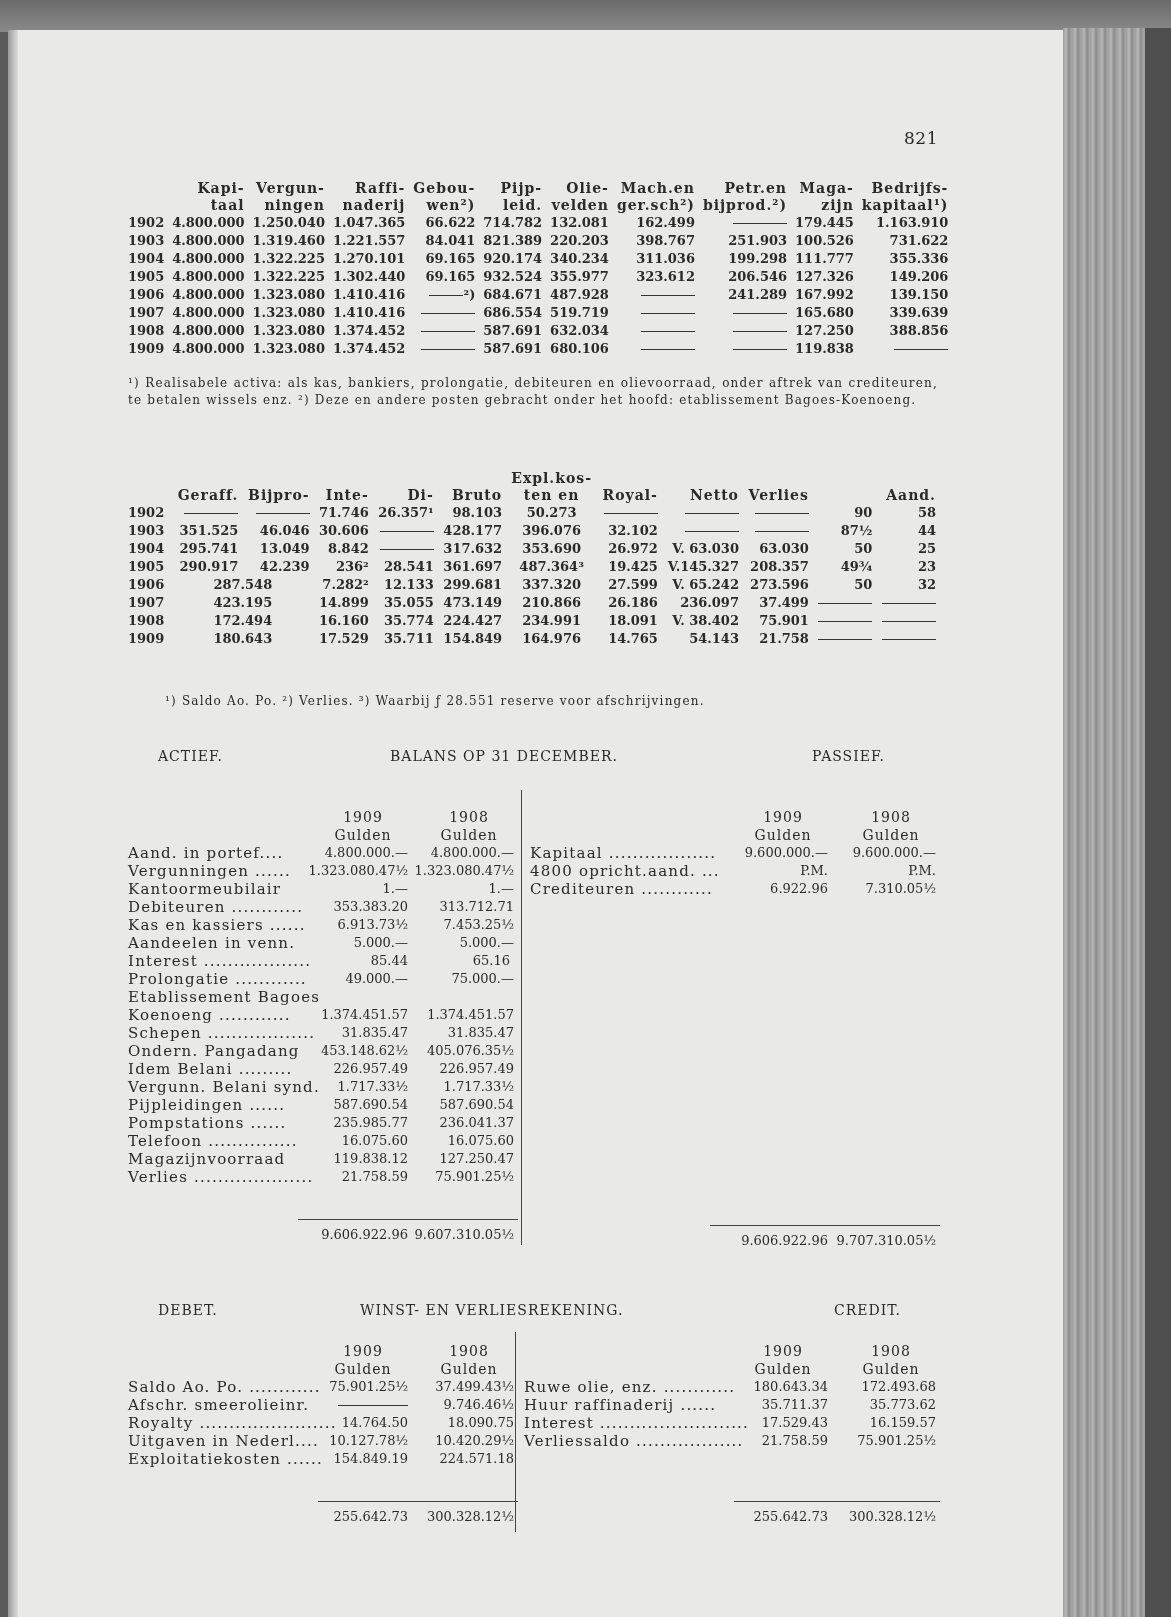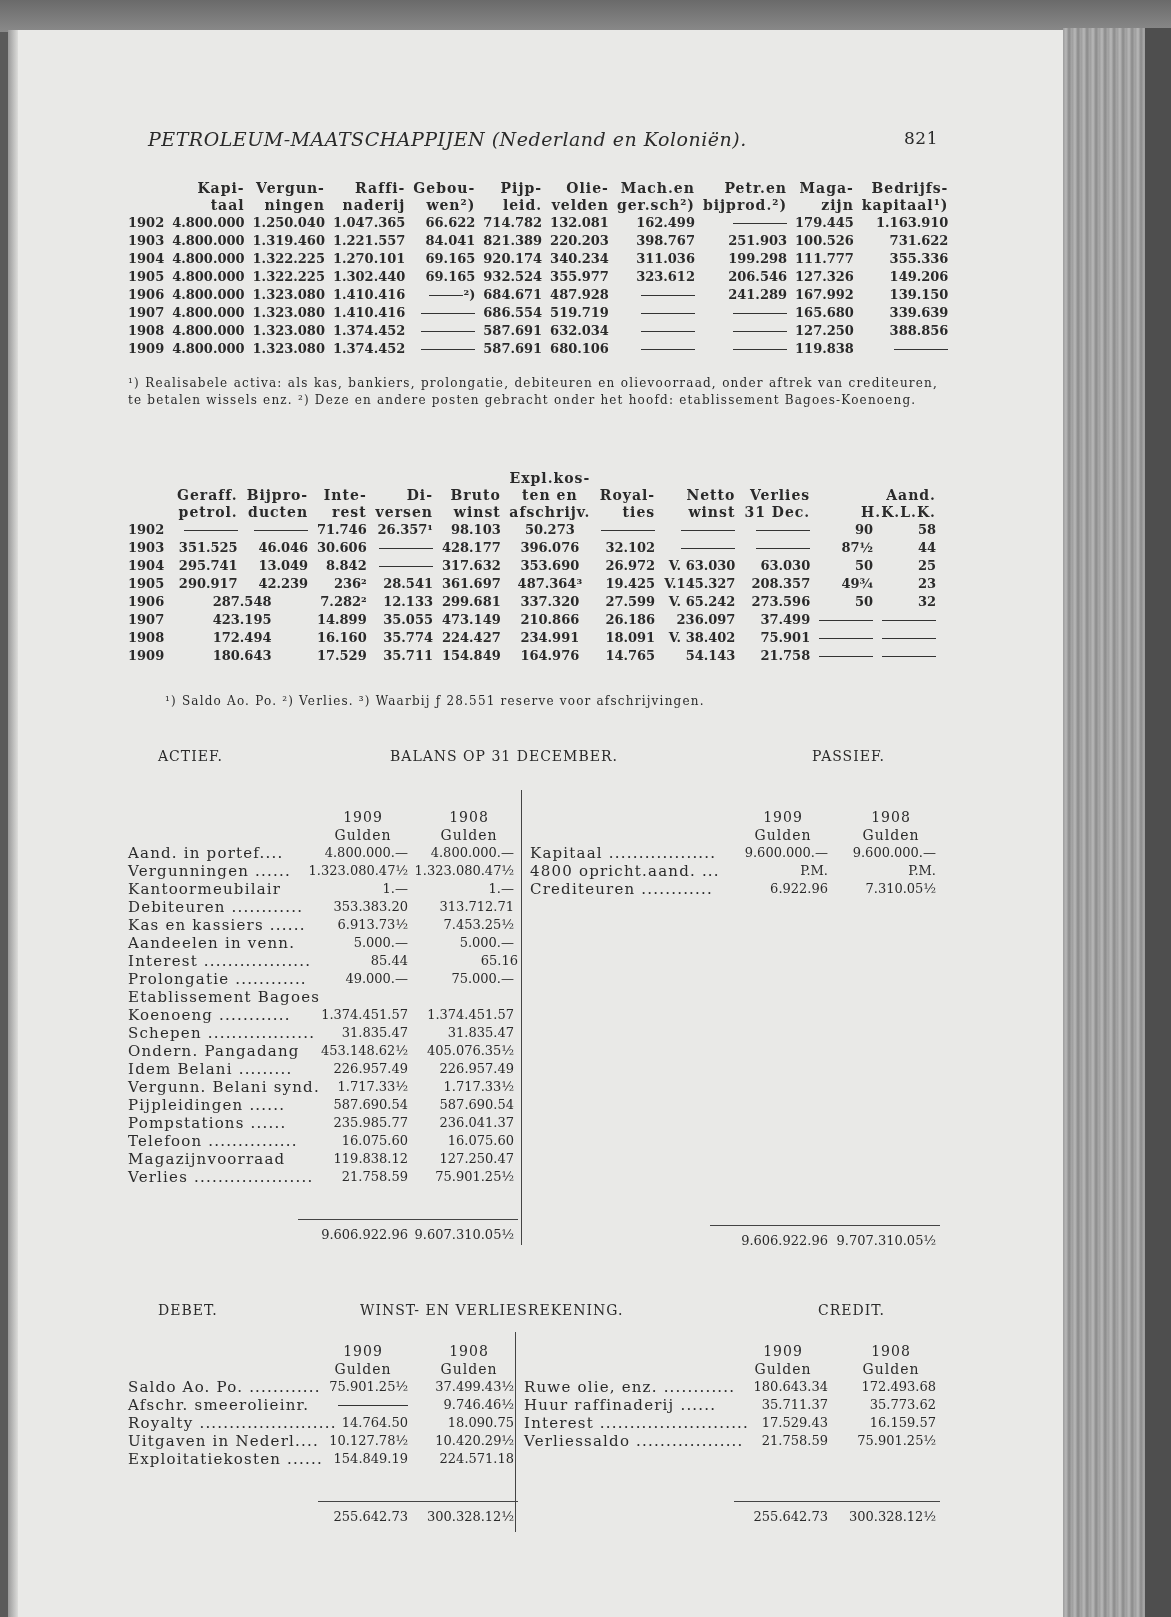--- a/index.html
+++ b/index.html
@@ -57,21 +57,20 @@
 
 <div class="topbar"></div>
 <div class="book-edge"></div>
 <div class="book-edge-dark"></div>
 
 <div class="page">
   <div class="page-left-edge"></div>
 </div>
 
 <div class="running-head">
-  <span class="title">PETROLEUM-MAATSCHAPPIJEN (Nederland en Koloniën).</span>
   <span class="pageno">821</span>
 </div>
 
 <div class="tbl" id="t1" style="left:128px; top:180px; width:812px;">
   <table style="width:812px;">
     <thead>
       <tr>
         <td class="year"></td>
         <td>Kapi-</td>
         <td>Vergun-</td>
@@ -231,33 +230,20 @@
         <td>Bijpro-</td>
         <td>Inte-</td>
         <td>Di-</td>
         <td>Bruto</td>
         <td style="text-align:center;">ten en</td>
         <td>Royal-</td>
         <td>Netto</td>
         <td>Verlies</td>
         <td colspan="2">Aand.</td>
       </tr>
-      <tr>
-        <td class="year"></td>
-        <td>petrol.</td>
-        <td>ducten</td>
-        <td>rest</td>
-        <td>versen</td>
-        <td>winst</td>
-        <td style="text-align:center;">afschrijv.</td>
-        <td>ties</td>
-        <td>winst</td>
-        <td>31 Dec.</td>
-        <td colspan="2">H.K.L.K.</td>
-      </tr>
     </thead>
     <tbody id="t2body">
         <tr>
           <td class="year">1902</td>
           <td><span class="dash"></span></td>
           <td><span class="dash"></span></td>
           <td>71.746</td>
           <td>26.357¹</td>
           <td>98.103</td>
           <td style="text-align:center;">50.273</td>
@@ -408,21 +394,21 @@
       <span class="v2" style="right:4px;">7.453.25½</span>
     </div>
     <div class="row">
       <span class="lbl">Aandeelen in venn.</span>
       <span class="v1" style="right:110px;">5.000.—</span>
       <span class="v2" style="right:4px;">5.000.—</span>
     </div>
     <div class="row">
       <span class="lbl">Interest ..................</span>
       <span class="v1" style="right:110px;">85.44</span>
-      <span class="v2" style="right:0;">65.16</span>
+      <span class="v2" style="right:8px;">65.16</span>
     </div>
     <div class="row">
       <span class="lbl">Prolongatie ............</span>
       <span class="v1" style="right:110px;">49.000.—</span>
       <span class="v2" style="right:4px;">75.000.—</span>
     </div>
     <div class="row">
       <span class="lbl">Etablissement Bagoes</span>
       <span class="v1" style="right:110px;"></span>
       <span class="v2" style="right:4px;"></span>
@@ -515,21 +501,21 @@
     </div>
     <div class="row">
       <span class="v1" style="right:112px;">9.606.922.96</span>
       <span class="v2" style="right:4px;">9.707.310.05½</span>
     </div>
   </div>
 
 <div class="section-heads" style="left:128px; top:1302px; width:812px; height:20px;">
   <span style="left:30px;">DEBET.</span>
   <span style="left:232px;">WINST- EN VERLIESREKENING.</span>
-  <span style="left:690px;">CREDIT.</span>
+  <span style="left:706px;">CREDIT.</span>
 </div>
 
 <div class="acct" id="debet" style="left:128px; top:1342px; width:390px;">
     <div class="row">
       <span class="v1 hdr" style="right:110px;width:90px;">1909</span>
       <span class="v2 hdr" style="right:4px;width:90px;">1908</span>
     </div>
     <div class="row">
       <span class="v1 hdr" style="right:110px;width:90px;">Gulden</span>
       <span class="v2 hdr" style="right:4px;width:90px;">Gulden</span>

